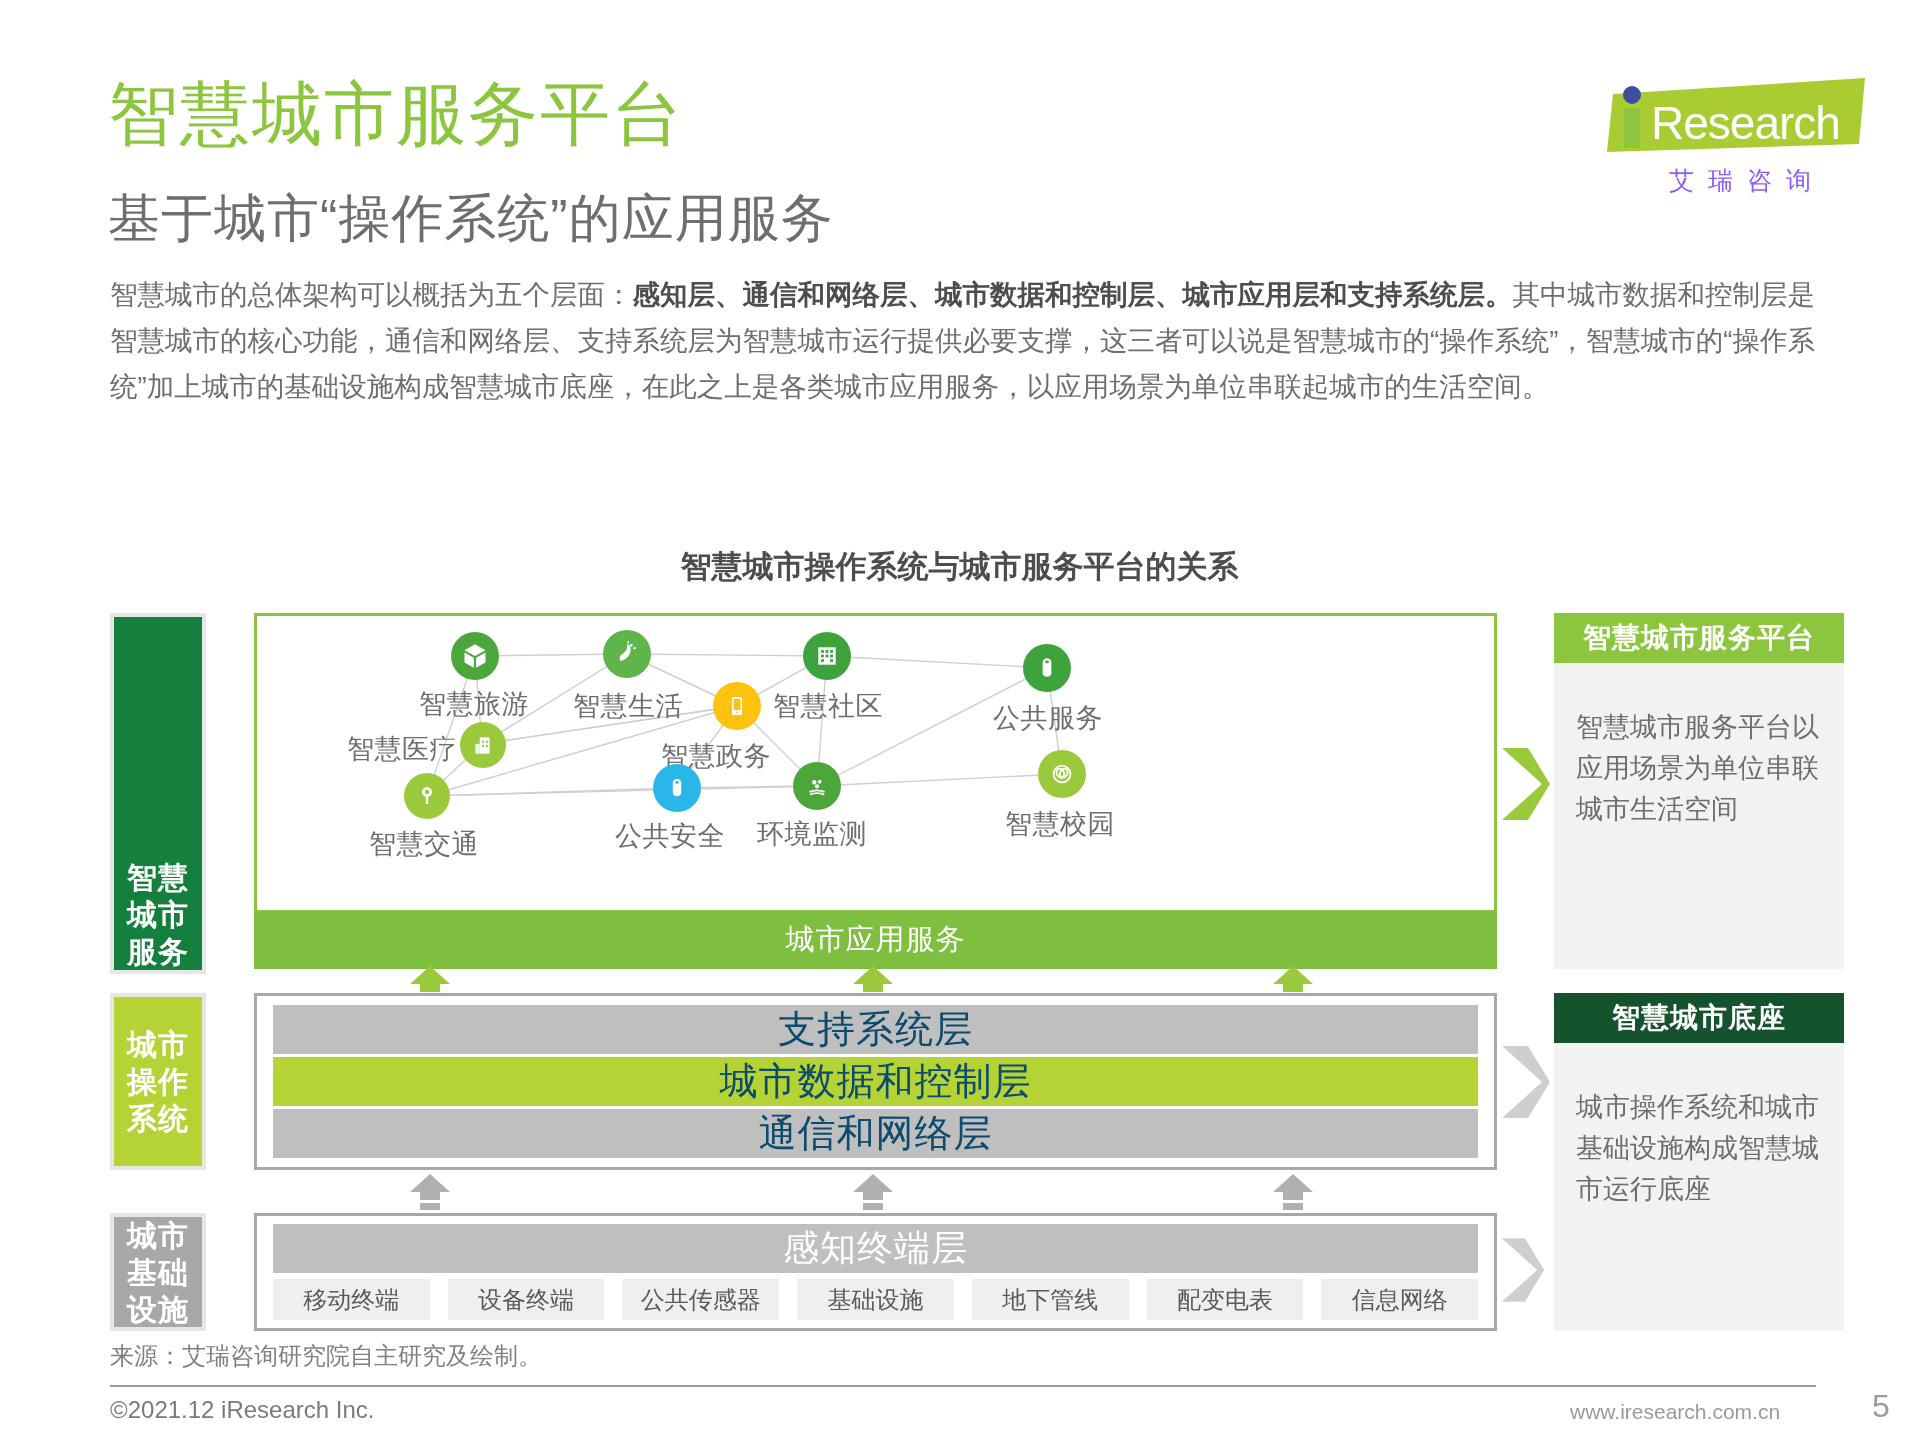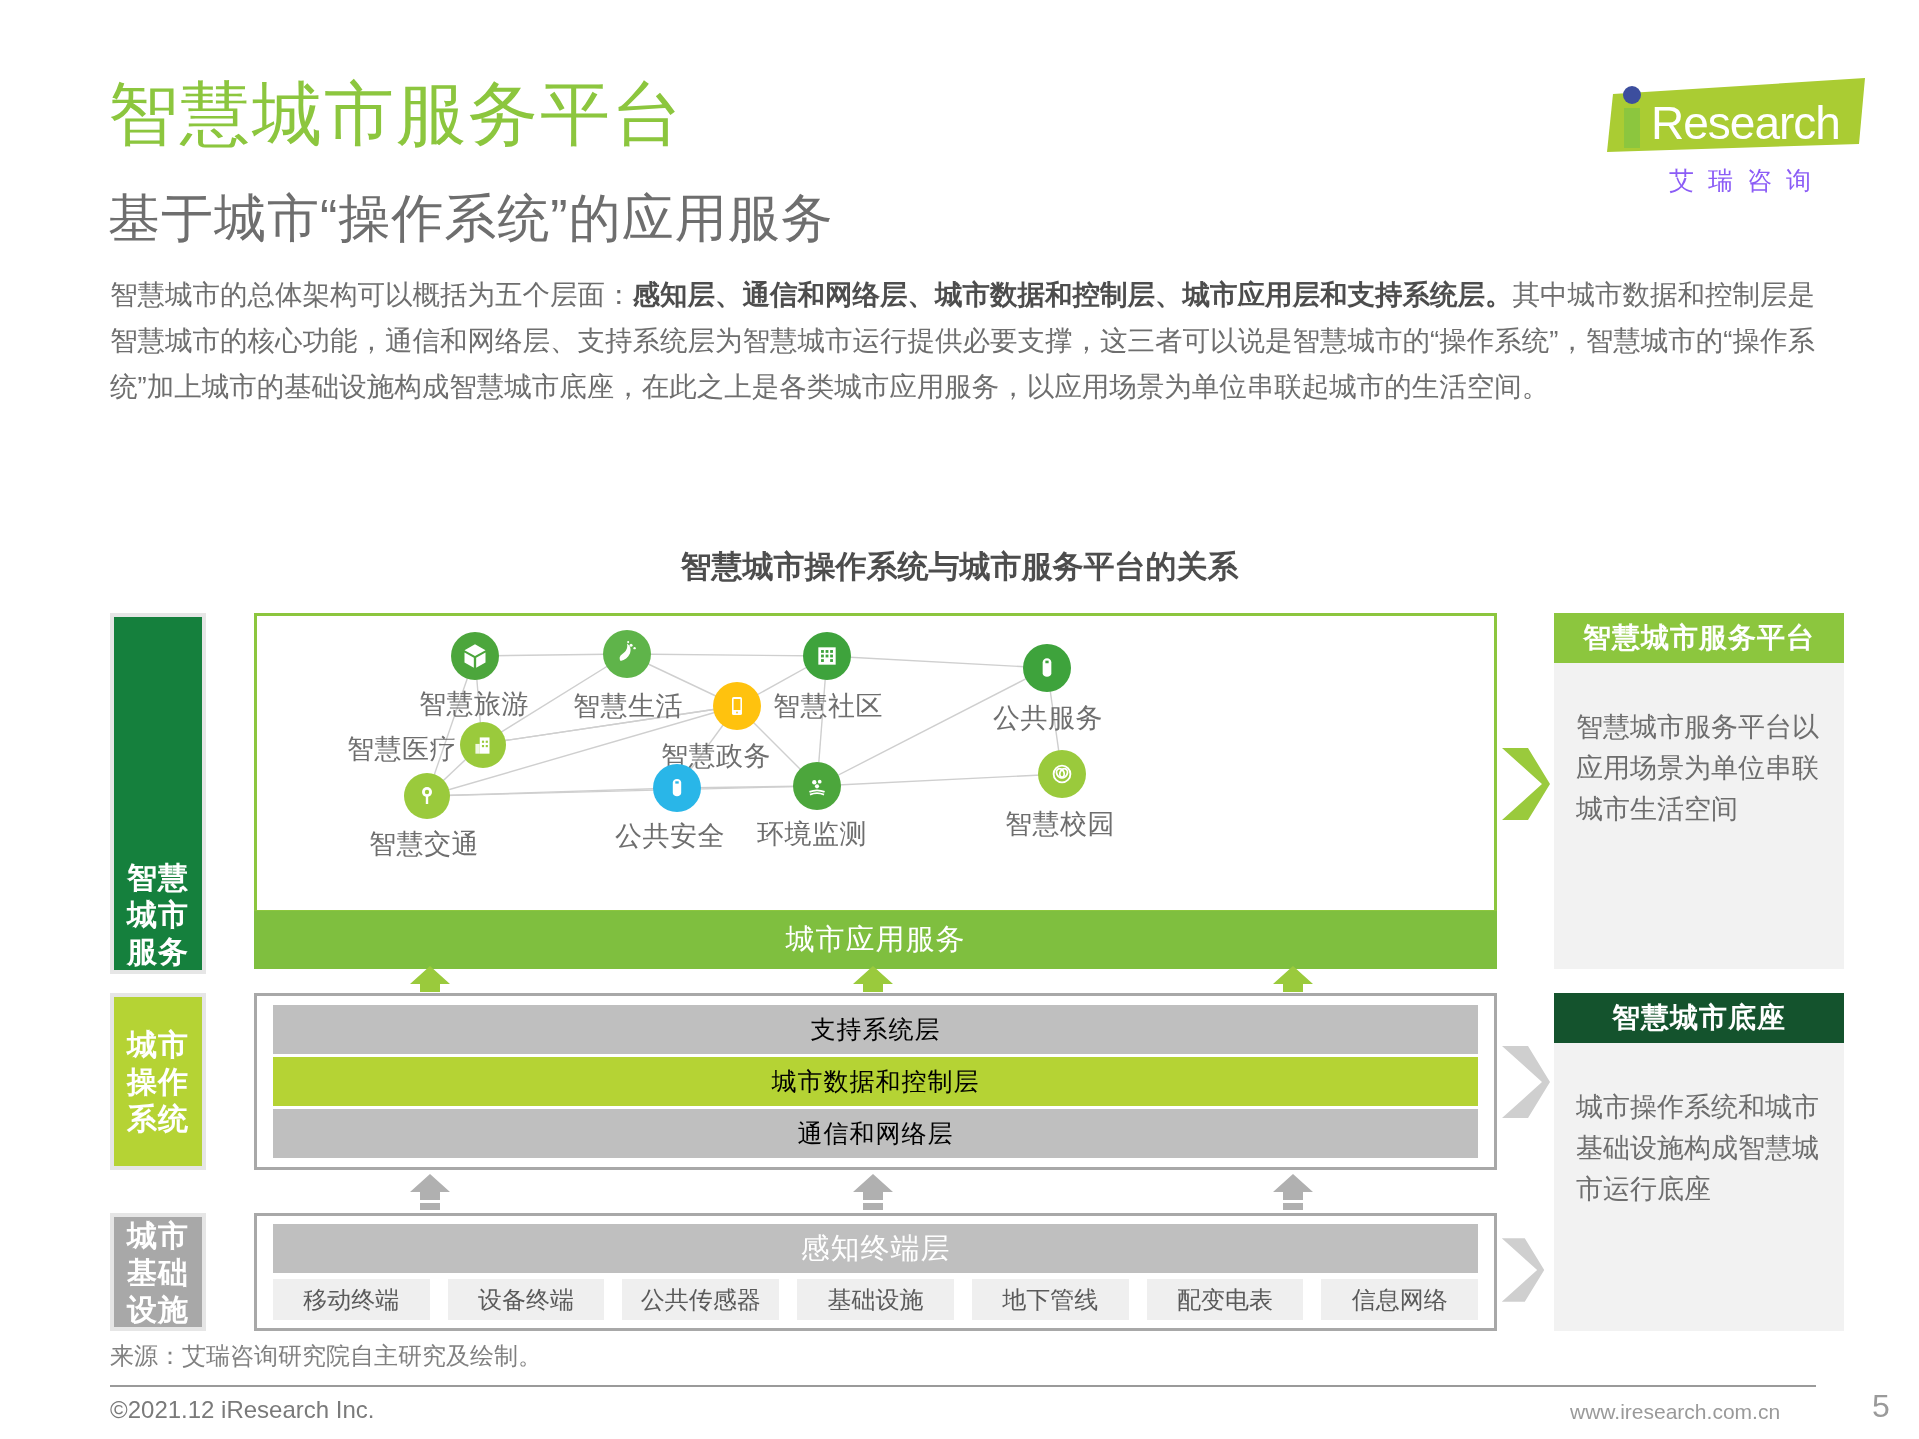--- a/index.html
+++ b/index.html
@@ -90,33 +90,33 @@
   }
 
   
   .os-box{
     position:absolute;left:254px;top:993px;width:1243px;height:177px;
     box-sizing:border-box;border:3px solid #A8A8A8;background:#ffffff;
     padding:9px 16px;display:flex;flex-direction:column;justify-content:space-between;
   }
   .os-row{
     height:49px;display:flex;align-items:center;justify-content:center;
-    color:#000000;font-size:25px;letter-spacing:1px;
+    color:#0c4a6e;font-size:38px;letter-spacing:1px;
   }
   .os-grey{background:#BFBFBF;}
   .os-green{background:#B5D334;}
 
   
   .infra-box{
     position:absolute;left:254px;top:1213px;width:1243px;height:118px;
     box-sizing:border-box;border:3px solid #A8A8A8;background:#ffffff;
     padding:8px 16px;
   }
   .infra-top{
-    height:49px;background:#BFBFBF;color:#ffffff;font-size:29px;
+    height:49px;background:#BFBFBF;color:#ffffff;font-size:36px;
     display:flex;align-items:center;justify-content:center;letter-spacing:1px;
   }
   .infra-cells{
     margin-top:6px;display:flex;gap:18px;
   }
   .infra-cell{
     flex:1;height:41px;background:#EFEFEF;color:#5A5A5A;font-size:24px;
     display:flex;align-items:center;justify-content:center;white-space:nowrap;
   }
 

